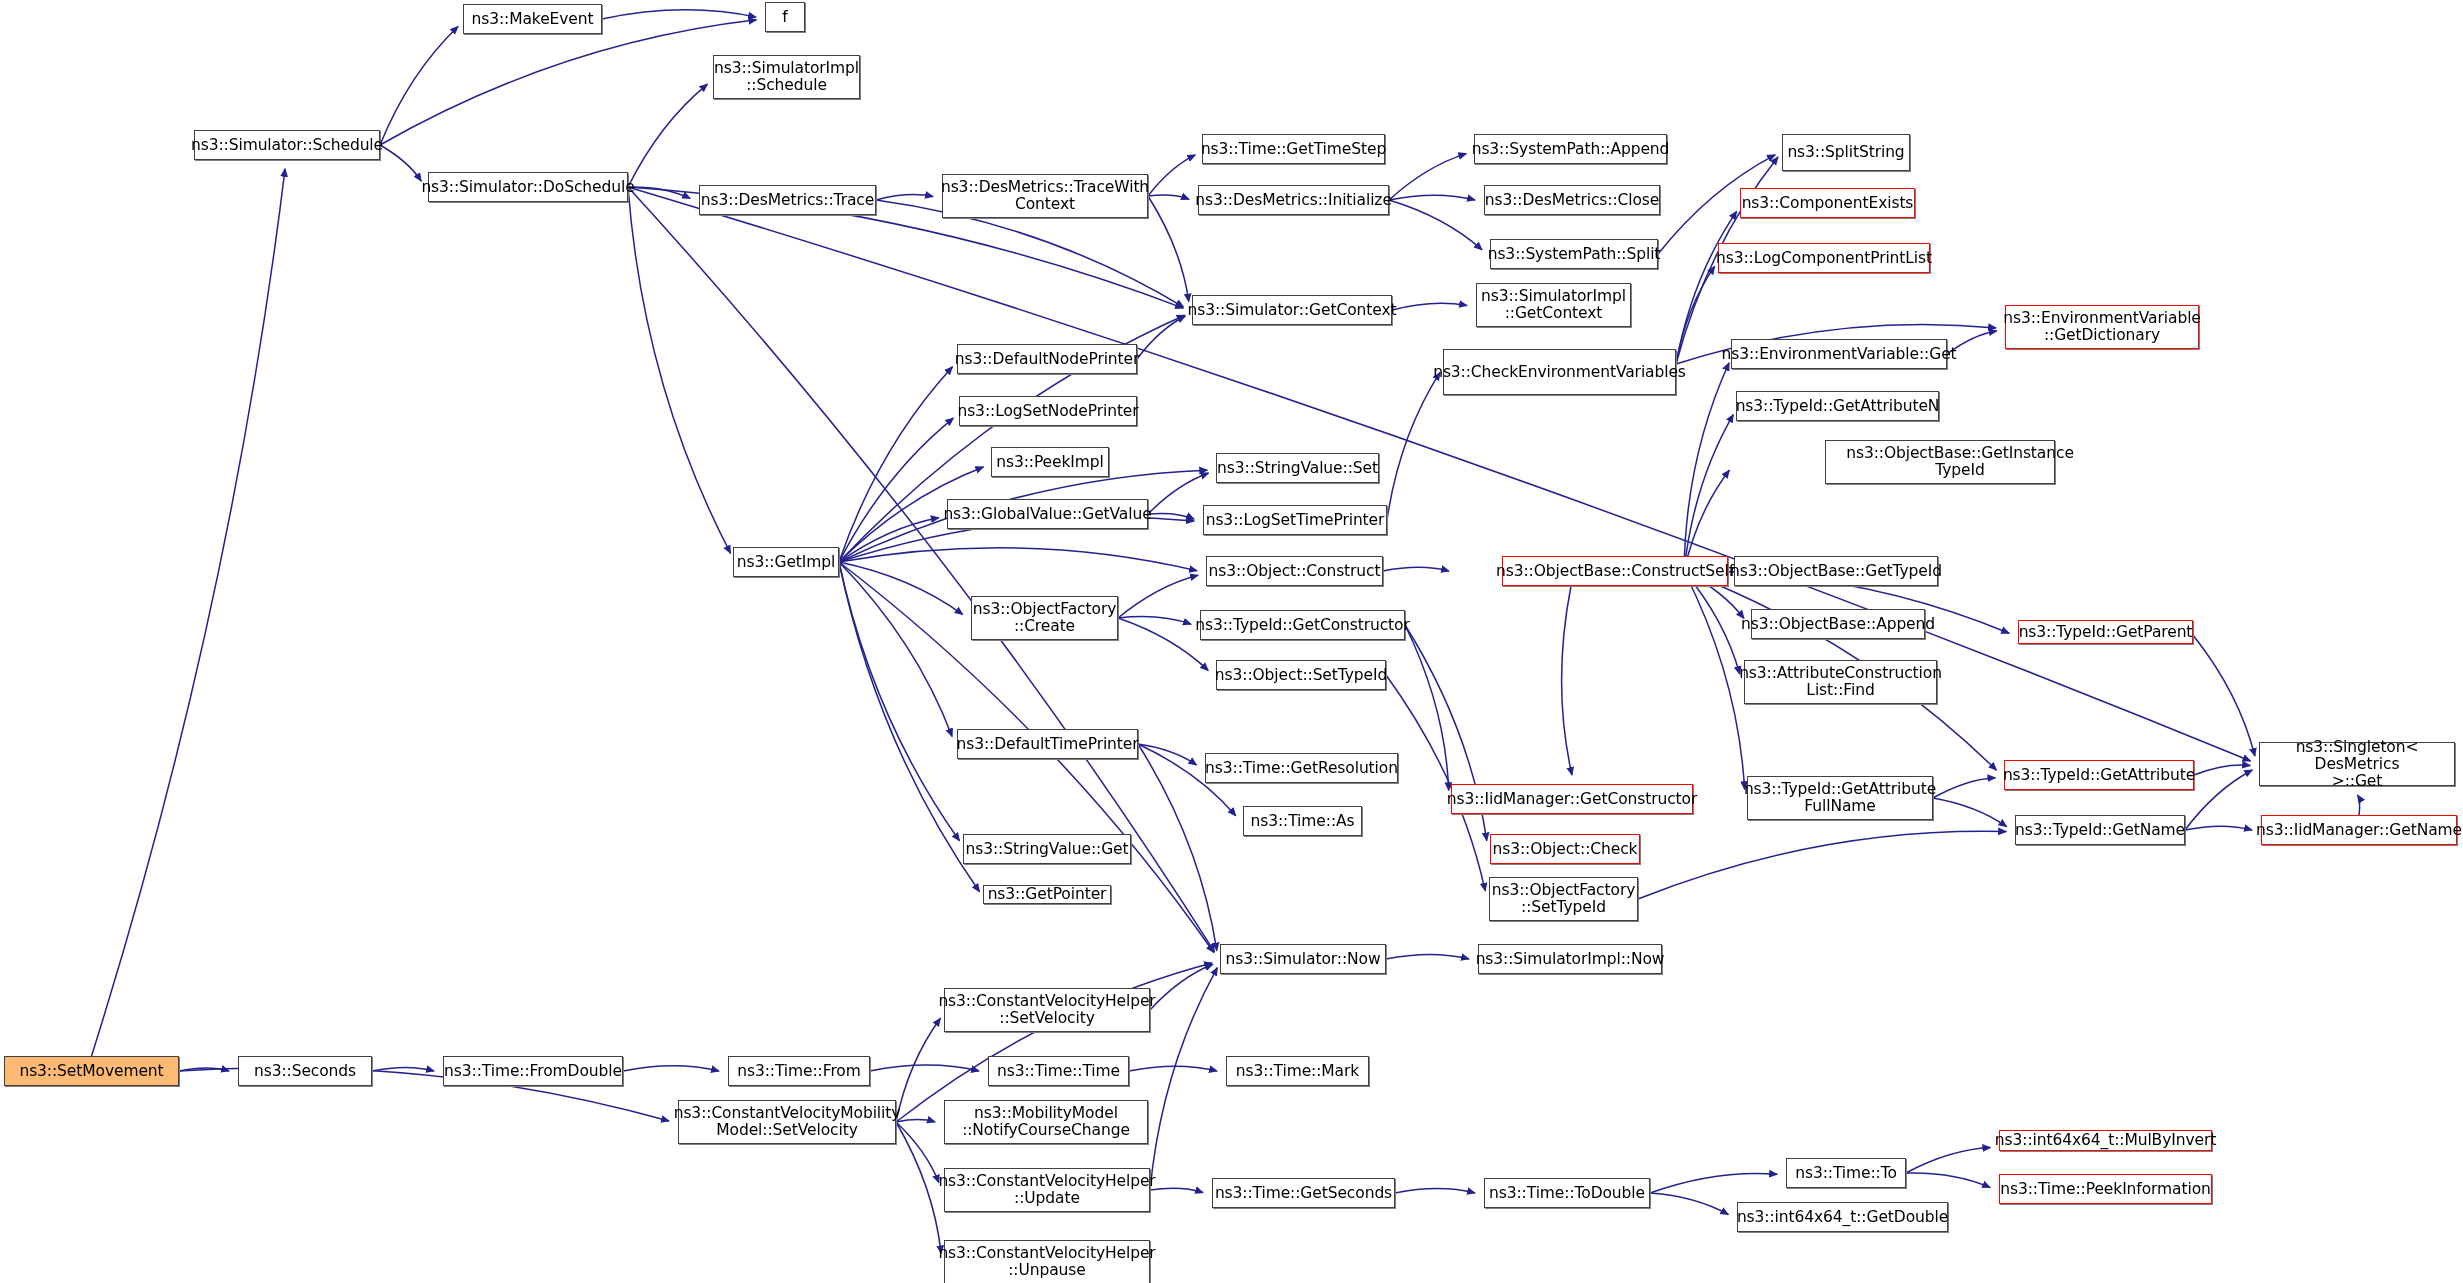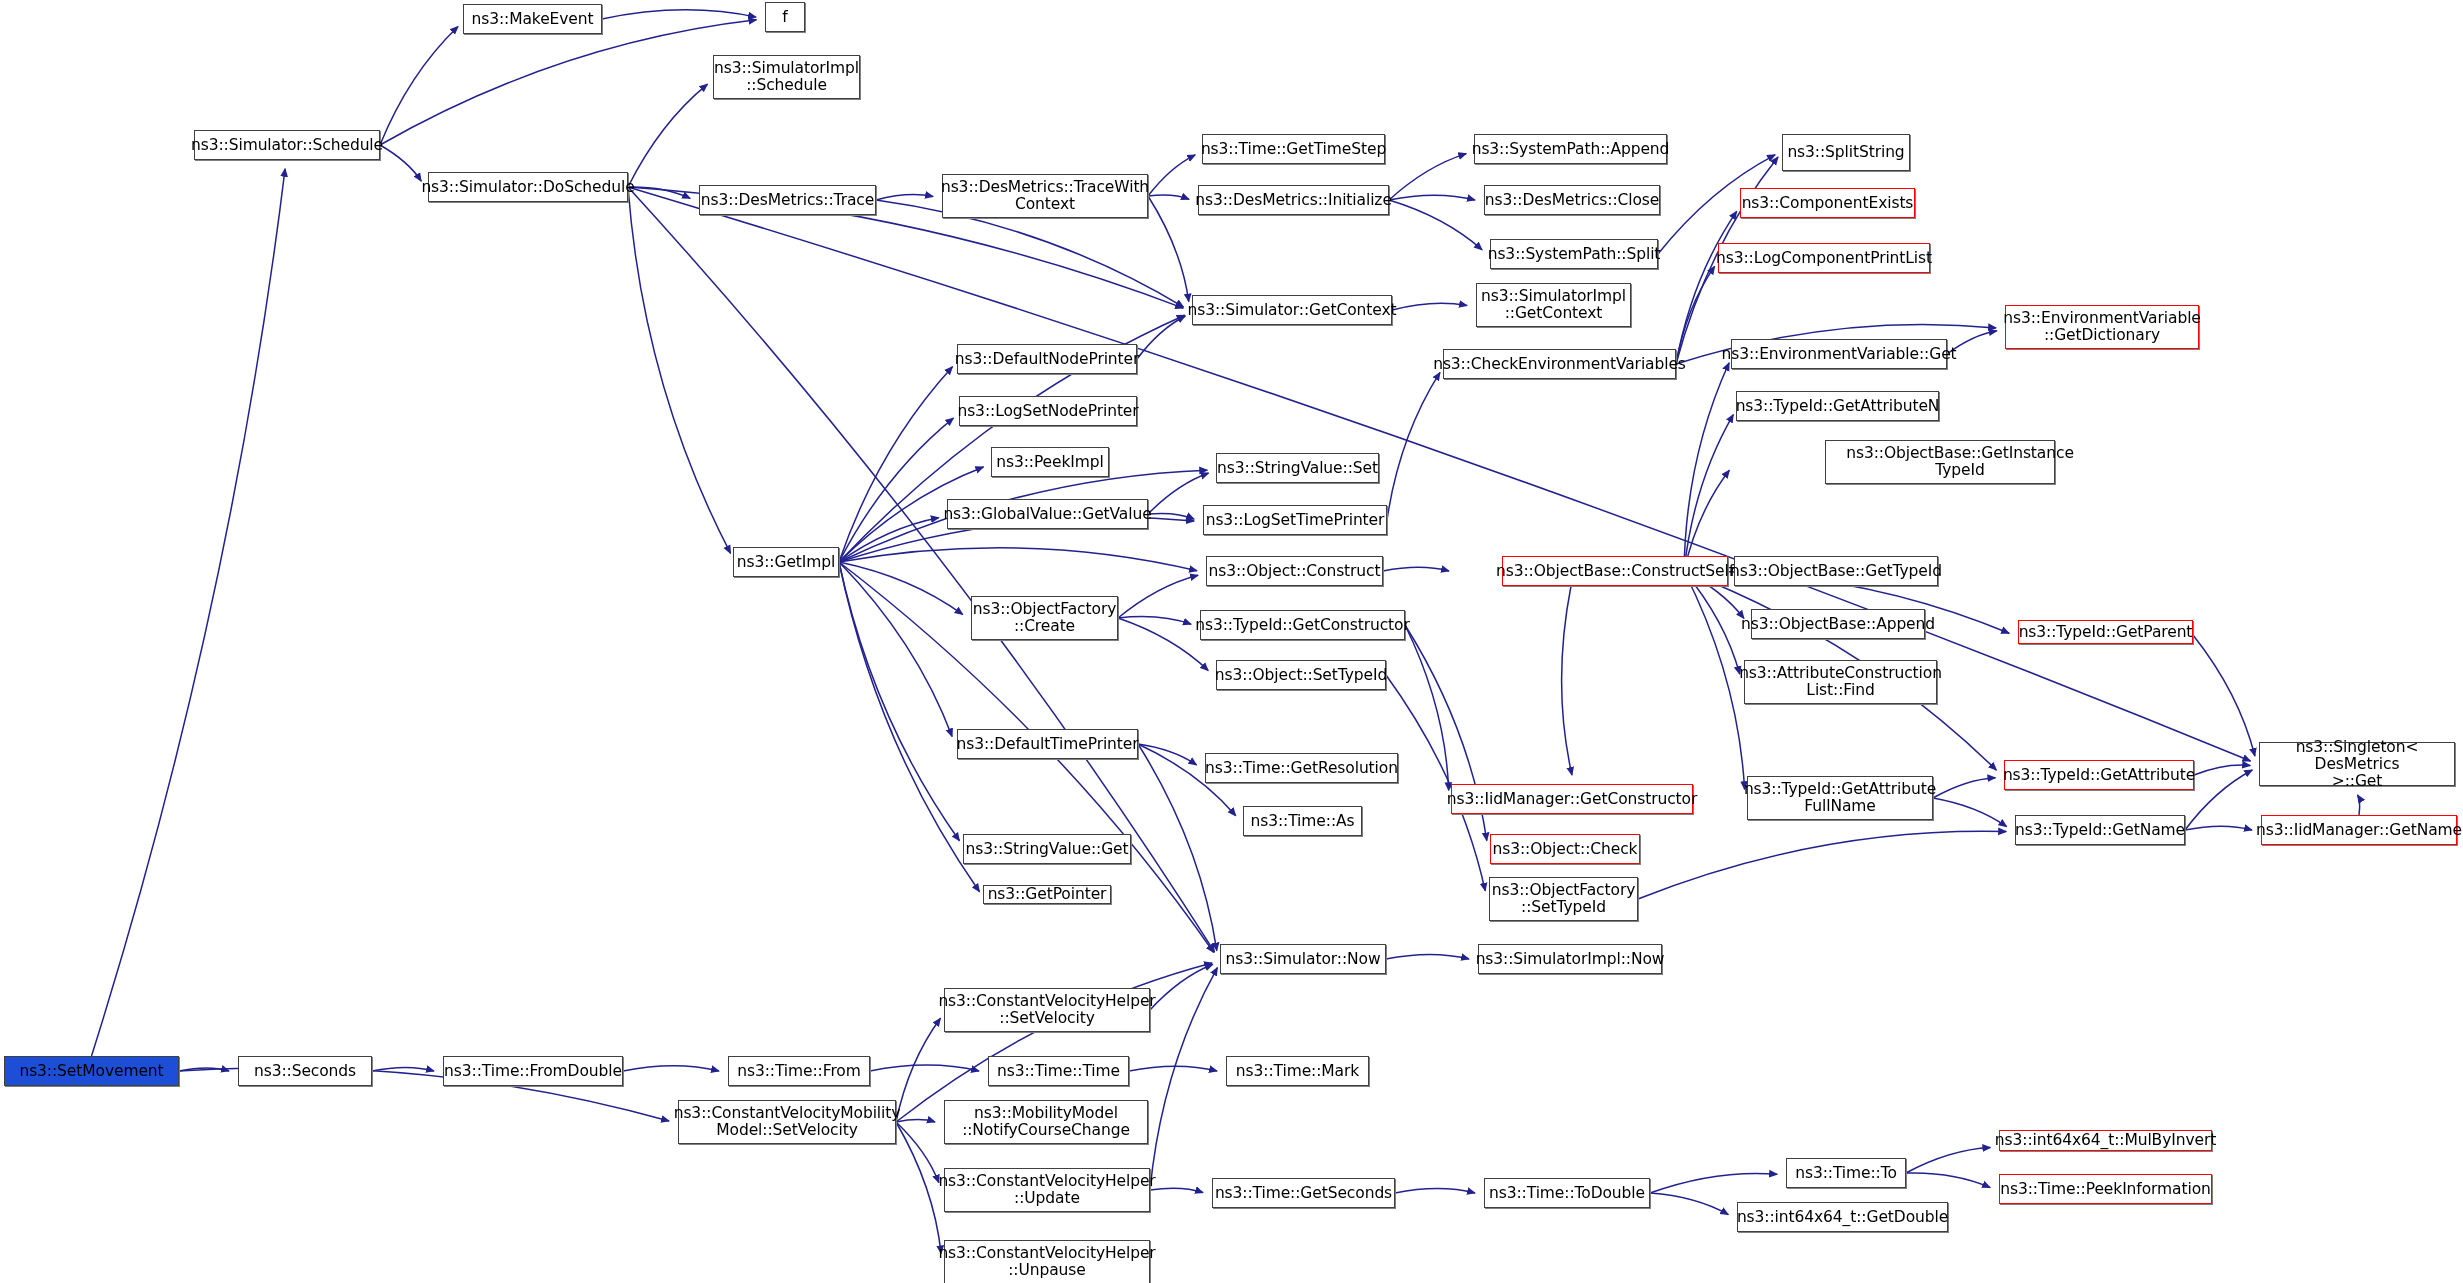--- a/index.html
+++ b/index.html
@@ -20,21 +20,21 @@
     border:1px solid #404040;
     color:#000000;
     font-size:15.5px;
     line-height:17px;
     letter-spacing:-0.1px;
     white-space:pre-line;
     z-index:5;
     box-shadow:1px 1px 0 0 #808080;
   }
   .node.red{border:1px solid #ff0000;}
-  .node.cur{background:#1d4ed8;border:1px solid #404040;}
+  .node.cur{background:#fdba74;border:1px solid #404040;}
 </style>
 </head>
 <body>
 
 <div id="canvas">
   <svg id="edges">
     <defs>
       <marker id="ah" markerWidth="9" markerHeight="9" refX="8" refY="4.5" orient="auto" markerUnits="userSpaceOnUse">
         <path d="M0,0.6 L9,4.5 L0,8.4 Z" fill="#22228f"></path>
       </marker>
@@ -171,21 +171,21 @@
       <div class="node" style="left: 1198px; top: 185px; width: 191px; height: 30px;">ns3::DesMetrics::Initialize</div>
       <div class="node" style="left: 1474px; top: 134px; width: 193px; height: 30px;">ns3::SystemPath::Append</div>
       <div class="node" style="left: 1484px; top: 185px; width: 176px; height: 30px;">ns3::DesMetrics::Close</div>
       <div class="node" style="left: 1490px; top: 239px; width: 168px; height: 30px;">ns3::SystemPath::Split</div>
       <div class="node" style="left: 1782px; top: 134px; width: 128px; height: 37px;">ns3::SplitString</div>
       <div class="node red" style="left: 1740px; top: 188px; width: 175px; height: 30px;">ns3::ComponentExists</div>
       <div class="node red" style="left: 1718px; top: 243px; width: 212px; height: 30px;">ns3::LogComponentPrintList</div>
       <div class="node" style="left: 1192px; top: 295px; width: 200px; height: 30px;">ns3::Simulator::GetContext</div>
       <div class="node" style="left: 1476px; top: 283px; width: 155px; height: 44px;">ns3::SimulatorImpl
 ::GetContext</div>
-      <div class="node" style="left: 1443px; top: 349px; width: 233px; height: 30px;">ns3::CheckEnvironmentVariables</div>
+      <div class="node" style="left: 1443px; top: 349px; width: 233px; height: 46px;">ns3::CheckEnvironmentVariables</div>
       <div class="node" style="left: 1731px; top: 339px; width: 216px; height: 30px;">ns3::EnvironmentVariable::Get</div>
       <div class="node red" style="left: 2005px; top: 305px; width: 194px; height: 44px;">ns3::EnvironmentVariable
 ::GetDictionary</div>
       <div class="node" style="left: 1736px; top: 391px; width: 203px; height: 30px;">ns3::TypeId::GetAttributeN</div>
       <div class="node" style="left: 1825px; top: 440px; width: 230px; height: 44px; padding-left: 40px;">ns3::ObjectBase::GetInstance
 TypeId</div>
       <div class="node" style="left: 957px; top: 344px; width: 180px; height: 30px;">ns3::DefaultNodePrinter</div>
       <div class="node" style="left: 959px; top: 396px; width: 178px; height: 30px;">ns3::LogSetNodePrinter</div>
       <div class="node" style="left: 991px; top: 447px; width: 118px; height: 30px;">ns3::PeekImpl</div>
       <div class="node" style="left: 947px; top: 499px; width: 201px; height: 30px;">ns3::GlobalValue::GetValue</div>

